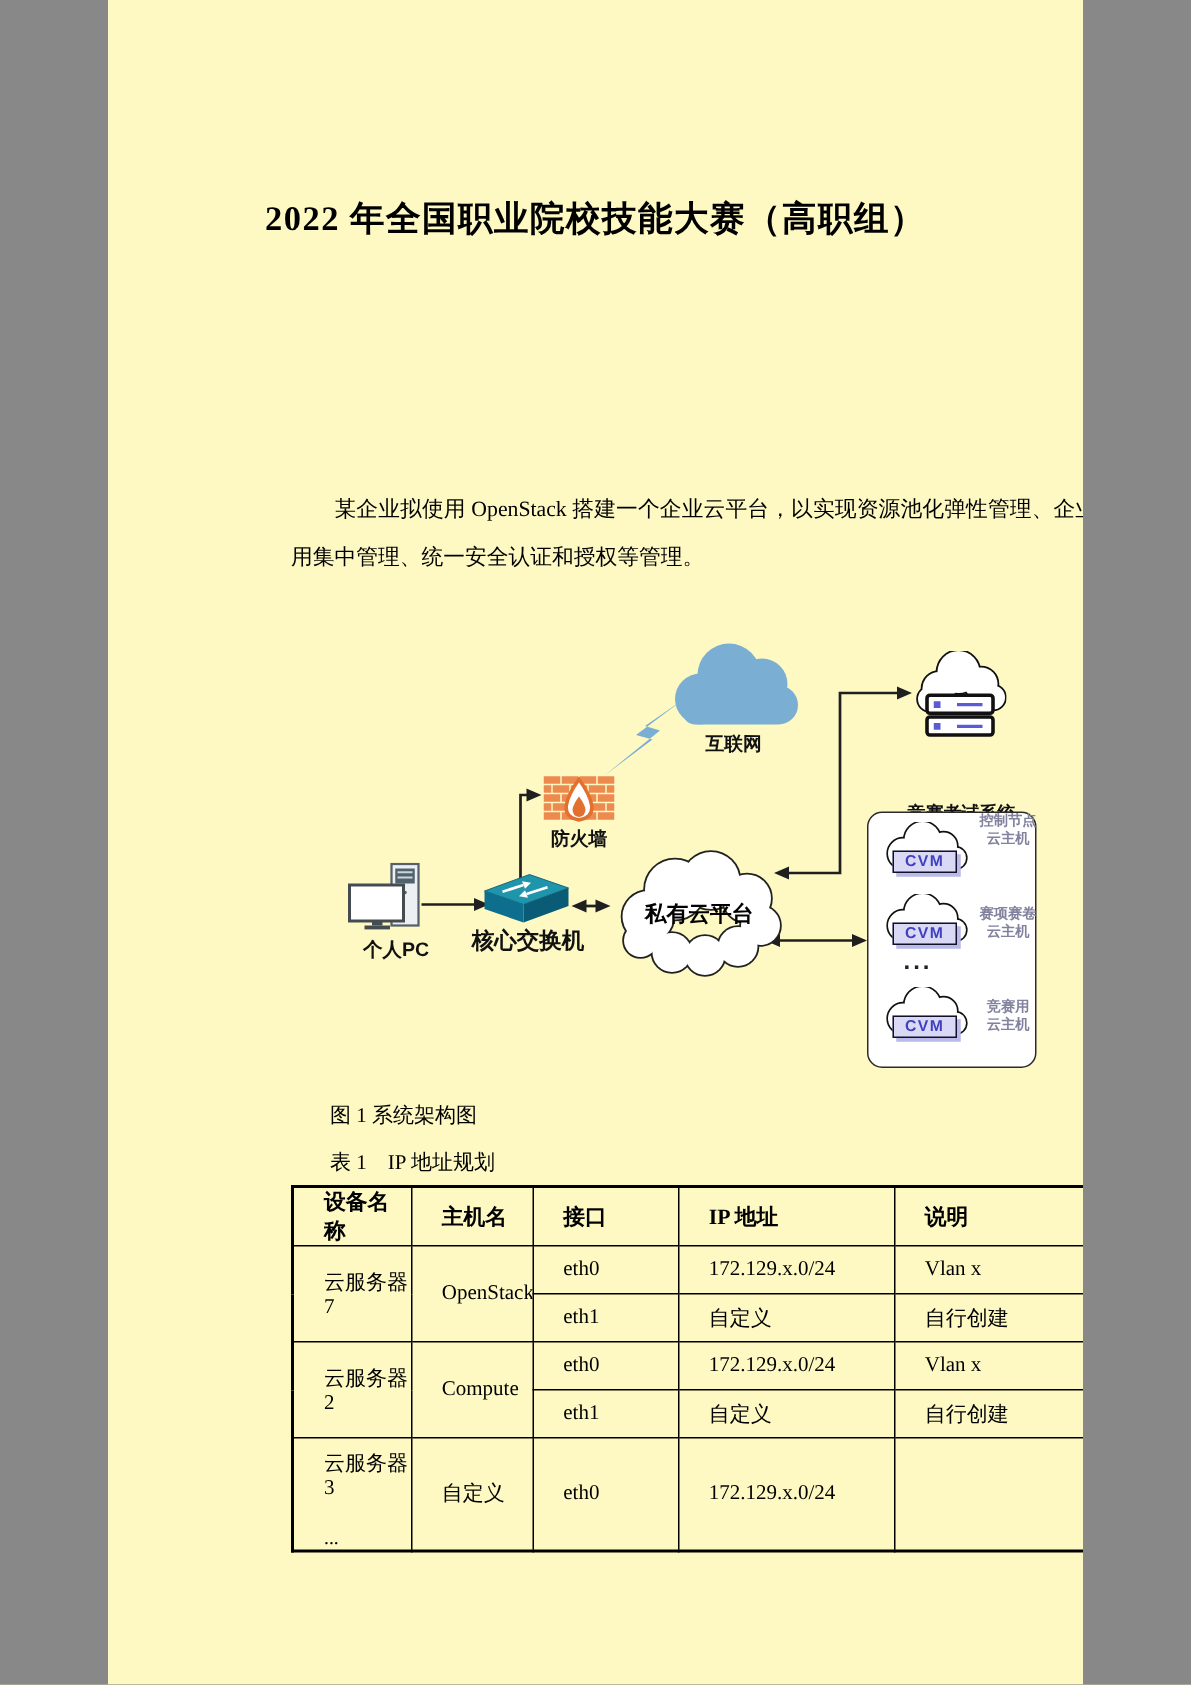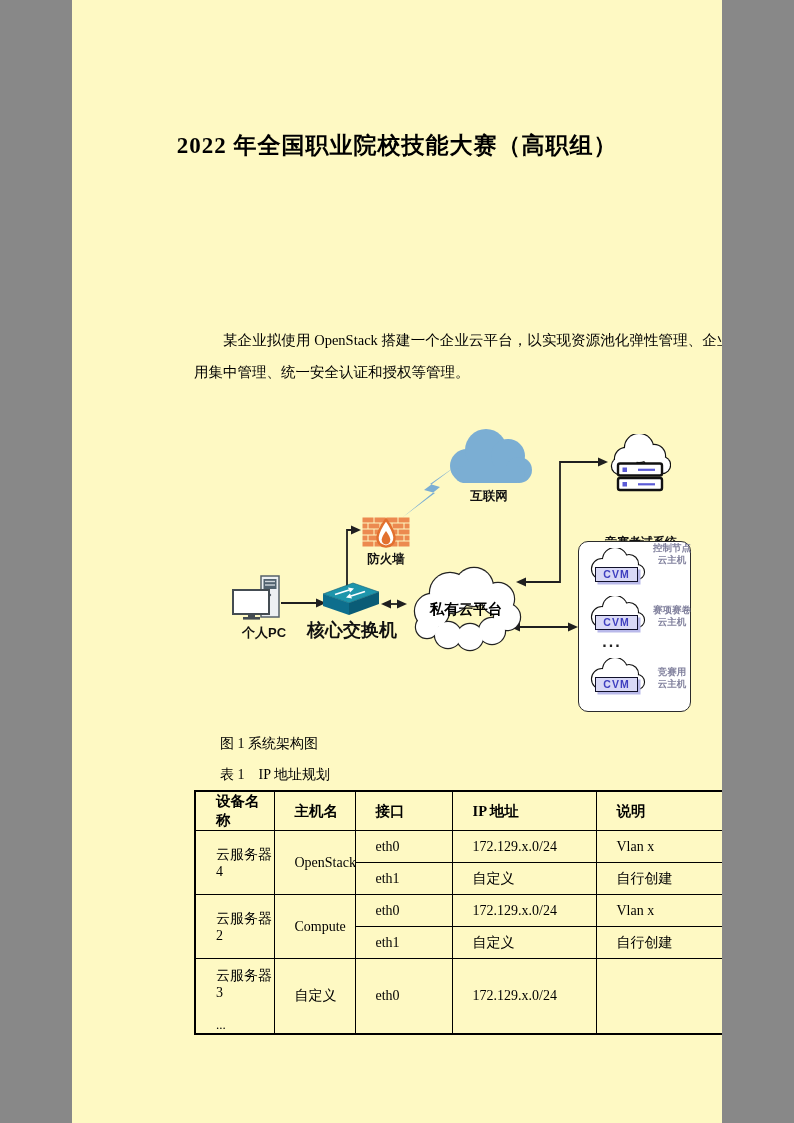--- a/index.html
+++ b/index.html
@@ -101,21 +101,21 @@
 
     <svg class="abs" style="left:128px; top:162px;" width="58" height="34" viewBox="0 0 58 34">
       <polygon points="1,12 31,1 57,10 27,21" fill="#1e95ab" stroke="#0a5c76" stroke-width="0.6"></polygon>
       <polygon points="1,12 27,21 27,33 1,24" fill="#0d6e8d"></polygon>
       <polygon points="27,21 57,10 57,22 27,33" fill="#0a5c76"></polygon>
       <line x1="13" y1="12.5" x2="27" y2="8" stroke="#fff" stroke-width="1.8"></line>
       <polygon points="32,6.5 26,5.5 28,10.5" fill="#fff"></polygon>
       <line x1="43" y1="9.5" x2="29" y2="14" stroke="#fff" stroke-width="1.8"></line>
       <polygon points="24,15.5 30,16.5 28,11.5" fill="#fff"></polygon>
     </svg>
-    <div class="abs dlabel" style="left:108px; top:198px; width:100px; font-size:18px;">核心交换机</div>
+    <div class="abs dlabel" style="left:108px; top:198px; width:100px; font-size:15px;">核心交换机</div>
 
     <svg class="abs" style="left:168px; top:97px;" width="48" height="32" viewBox="0 0 48 32">
       <g fill="#ec8a50">
         <rect x="0.5" y="0.5" width="11" height="5"></rect>
           <rect x="12.5" y="0.5" width="11" height="5"></rect>
           <rect x="24.5" y="0.5" width="11" height="5"></rect>
           <rect x="36.5" y="0.5" width="11" height="5"></rect>
         <rect x="0.5" y="6.5" width="5" height="5"></rect>
           <rect x="6.5" y="6.5" width="11" height="5"></rect>
           <rect x="18.5" y="6.5" width="11" height="5"></rect>
@@ -286,21 +286,21 @@
     </colgroup>
     <tbody>
         <tr>
       <th>设备名称</th>
       <th>主机名</th>
       <th>接口</th>
       <th>IP 地址</th>
       <th>说明</th>
     </tr>
     <tr class="r32">
-      <td rowspan="2">云服务器 4</td>
+      <td rowspan="2">云服务器 7</td>
       <td rowspan="2">OpenStack</td>
       <td>eth0</td>
       <td>172.129.x.0/24</td>
       <td>Vlan x</td>
     </tr>
     <tr class="r32">
       <td>eth1</td>
       <td>自定义</td>
       <td>自行创建</td>
     </tr>

